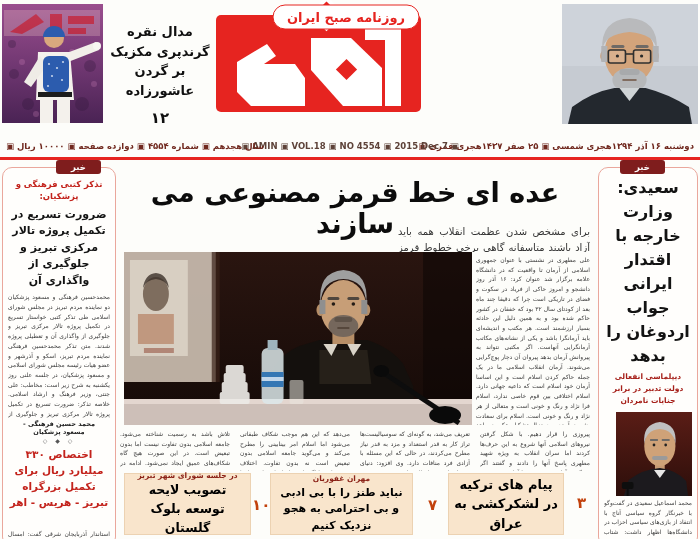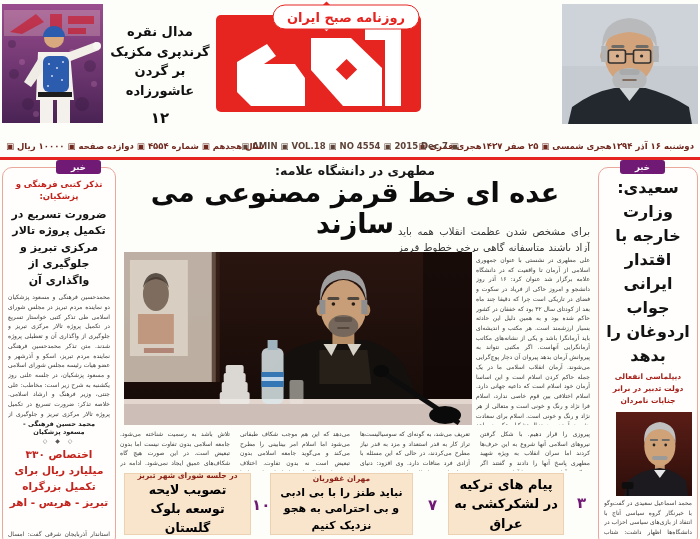--- a/index.html
+++ b/index.html
@@ -24,21 +24,21 @@
   
   .dateline { position:absolute; top:141px; font-size:8.5px; font-weight:bold; color:#70281e; white-space:nowrap; }
   .dl-right { right:6px; }
   .dl-center{ left:50%; transform:translateX(-50%); direction:ltr; color:#5d4238; }
   .dl-left  { left:6px; }
   .rule { position:absolute; top:157px; left:0; width:700px; height:3px; background:#e62420; }
   
   .side-box { position:absolute; top:167px; height:380px; border:1.4px solid #eaa79c; border-radius:10px; background:#fffefc; padding:6px 5px 4px; overflow:hidden; }
   .side-left  { left:2px;  width:114px; }
   .side-right { left:598px; width:100px; }
-  .tab { position:absolute; top:160px; height:14px; line-height:14px; background:#701a75; color:#fff; font-size:8.5px; font-weight:bold; border-radius:3px; padding:0 15px; z-index:3; }
+  .tab { position:absolute; top:160px; height:14px; line-height:14px; background:#7f1d1d; color:#fff; font-size:8.5px; font-weight:bold; border-radius:3px; padding:0 15px; z-index:3; }
   .tab-left  { left:56px; }
   .tab-right { left:620px; }
   .kicker-red { color:#c3231c; font-size:8.5px; font-weight:bold; text-align:center; line-height:1.4; margin:5px 0 4px; }
   .head-sm { font-size:11px; font-weight:bold; text-align:center; line-height:1.5; color:#131313; margin:2px 0 3px; }
   .subhead-red { color:#a6201a; font-size:7.5px; font-weight:bold; text-align:center; line-height:1.6; margin:1px 0 3px; }
   .body-xs { font-size:6px; line-height:1.62; text-align:justify; color:#3b3b3b; }
   .clip-a { height:126px; overflow:hidden; }
   .clip-b { height:96px; overflow:hidden; }
   .clip-r { height:290px; overflow:hidden; }
   .sig { font-size:6.5px; font-weight:bold; text-align:center; margin:2px 4px 1px; color:#222; }
@@ -57,21 +57,21 @@
   .cols-row .col { width:110px; height:42px; overflow:hidden; font-size:6px; line-height:1.62; text-align:justify; color:#3b3b3b; }
   
   .teaser { position:absolute; top:473px; height:62px; background:#f9e5cc; border:1px solid #ecd2b2; display:flex; flex-direction:column; justify-content:center; text-align:center; padding:2px 4px; }
   .teaser .k { font-size:7.5px; font-weight:bold; color:#8c2318; line-height:1.4; }
   .teaser .t { font-size:12.5px; font-weight:bold; color:#000000; line-height:1.5; }
   .box-turkey   { left:448px; width:116px; }
   .box-turkey .t{ font-size:13px; }
   .box-mehran   { left:270px; width:143px; }
   .box-mehran .t{ font-size:11px; }
   .box-golestan { left:124px; width:127px; }
-  .pagenum { position:absolute; font-size:15px; font-weight:bold; color:#701a75; }
+  .pagenum { position:absolute; font-size:15px; font-weight:bold; color:#c2410c; }
   .num-turkey   { left:577px; top:494px; }
   .num-mehran   { left:428px; top:496px; }
   .num-golestan { left:252px; top:496px; }
 </style>
 </head>
 <body>
 
 <div id="page">
 
   <div class="photo photo-tkd">
@@ -215,21 +215,20 @@
   <div class="side-box side-left">
     <div class="kicker-red">تذکر کتبی فرهنگی و پزشکیان:</div>
     <div class="head-sm">ضرورت تسریع در تکمیل پروژه تالار مرکزی تبریز و جلوگیری از واگذاری آن</div>
     <div class="body-xs clip-a">محمدحسین فرهنگی و مسعود پزشکیان دو نماینده مردم تبریز در مجلس شورای اسلامی طی تذکر کتبی خواستار تسریع در تکمیل پروژه تالار مرکزی تبریز و جلوگیری از واگذاری آن و تعطیلی پروژه شدند. متن تذکر محمدحسین فرهنگی نماینده مردم تبریز، اسکو و آذرشهر و عضو هیات رئیسه مجلس شورای اسلامی و مسعود پزشکیان، در جلسه علنی روز یکشنبه به شرح زیر است: مخاطب: علی جنتی، وزیر فرهنگ و ارشاد اسلامی. خلاصه تذکر: ضرورت تسریع در تکمیل پروژه تالار مرکزی تبریز و جلوگیری از واگذاری آن و تعطیلی پروژه. شرح تذکر: از قرار اطلاع واصله، برخی از مدیران آن وزارتخانه اقدام به واگذاری پروژه ناتمام تالار مرکزی تبریز که مجموعه فرهنگی بسیار ارزشمندی است نموده‌اند. ضمن مغایرت این امر با قانون، به نظر می‌رسد با وجود بازده تالار مرکزی در استان‌های دیگر کشور، حذف پروژه مذکور که برای مردم تبریز بسیار مهم است، فاقد هرگونه توجیه منطقی است. مقتضی است نسبت به جلوگیری از این اقدام نسنجیده و تسریع در تکمیل پروژه اقدامات مقتضی معمول شود.</div>
     <div class="sig">محمد حسین فرهنگی - مسعود پزشکیان</div>
     <div class="divider">◇ ◆ ◇</div>
     <div class="head-red">اختصاص ۳۳۰ میلیارد ریال برای تکمیل بزرگراه تبریز - هریس - اهر</div>
     <div class="body-xs clip-b">استاندار آذربایجان شرقی گفت: امسال ۳۳۰ میلیارد ریال اعتبار برای تکمیل بزرگراه تبریز - هریس - اهر اختصاص داده می‌شود. اسماعیل جبارزاده روز یکشنبه در شورای برنامه‌ریزی شهرستان هریس با بیان اینکه این پروژه در دوره‌های گذشته با نفت ۱۲۰ دلاری به جایی نرسیده گفت: در مقطع کنونی این پروژه با فروش نفت حدود ۴۰ دلاری بیش از آن دوران پیشرفت فیزیکی دارد. وی هدف از سفرهای شهرستانی خود را تسریع در اجرای طرح‌ها و پروژه‌های شهرستان‌ها و حل مشکلات مردم عنوان کرد و با اشاره به ساخت نیروگاه ۶۰۰ مگاواتی</div>
   </div>
 
-  <div class="kicker-main">مطهری در دانشگاه علامه:</div>
   <div class="headline-main">عده ای خط قرمز مصنوعی می سازند</div>
   <div class="intro">برای مشخص شدن عظمت انقلاب همه باید آزاد باشند متاسفانه گاهی برخی خطوط قرمز مصنوعی درست می کنند</div>
   <div class="lead-col">علی مطهری در نشستی با عنوان جمهوری اسلامی از آرمان تا واقعیت که در دانشگاه علامه برگزار شد عنوان کرد: ۱۶ آذر روز دانشجو و امروز حاکی از فریاد در سکوت و فضای در تاریکی است چرا که دقیقا چند ماه بعد از کودتای سال ۳۲ بود که خفقان در کشور حاکم شده بود و به همین دلیل این حادثه بسیار ارزشمند است. هر مکتب و اندیشه‌ای باید آرمانگرا باشد و یکی از نشانه‌های مکاتب آرمانگرایی آنهاست. اگر مکتبی نتواند به پیروانش آرمان بدهد پیروان آن دچار پوچ‌گرایی می‌شوند. آرمان انقلاب اسلامی ما در یک جمله حاکم کردن اسلام است و این اساسا آرمان خود اسلام است که داعیه جهانی دارد. اسلام اختلافی بین قوم خاصی ندارد، اسلام فرا نژاد و رنگ و خونی است و متعالی از هر نژاد و رنگ و خونی است. اسلام برای سعادت بشریت آمده و به دنبال تشکیل حکومت واحد جهانی است اما اگر دقیق از بحث مهم آرمان‌های انقلاب اسلامی به عدالت، آزادی و استقلال خلاصه می‌شود. گاهی از کلمات معانی متفاوتی</div>
 
   <div class="photo photo-main">
     <svg viewBox="0 0 349 173" preserveAspectRatio="none">
       <defs>
         <linearGradient id="mg" x1="0" y1="0" x2="0" y2="1">
           <stop offset="0" stop-color="#2a1510"></stop>
             <stop offset="1" stop-color="#140a07"></stop>

